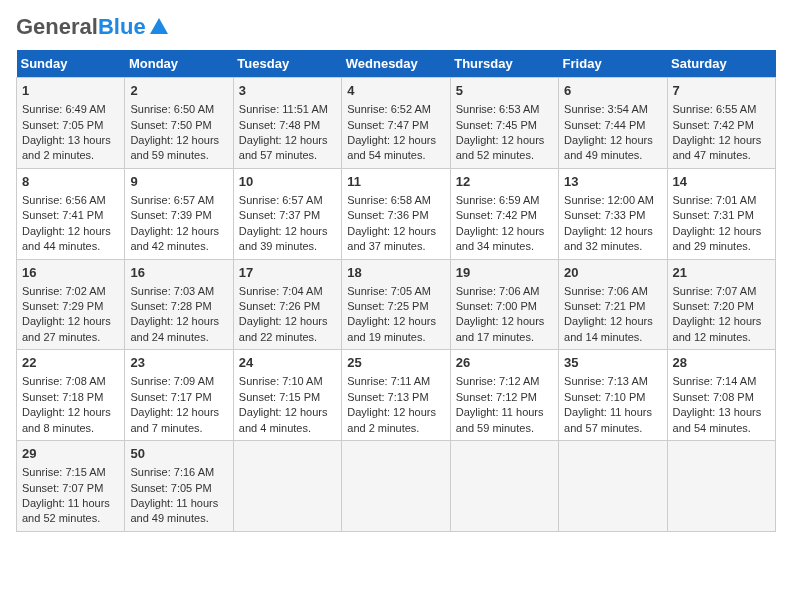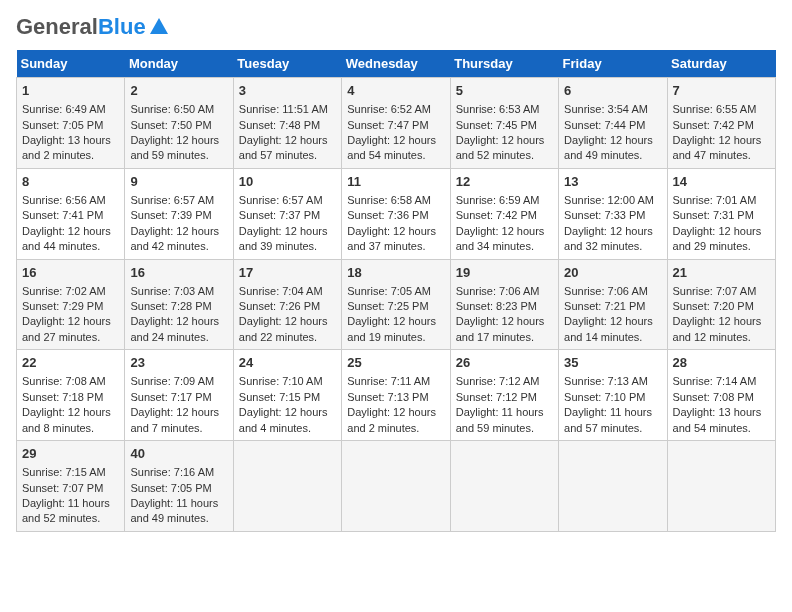--- a/index.html
+++ b/index.html
@@ -131,36 +131,36 @@
         <td><span class="day-num">11</span><span>Sunrise: 6:58 AM</span><br><span>Sunset: 7:36 PM</span><br><span>Daylight: 12 hours and 37 minutes.</span></td>
         <td><span class="day-num">12</span><span>Sunrise: 6:59 AM</span><br><span>Sunset: 7:42 PM</span><br><span>Daylight: 12 hours and 34 minutes.</span></td>
         <td><span class="day-num">13</span><span>Sunrise: 12:00 AM</span><br><span>Sunset: 7:33 PM</span><br><span>Daylight: 12 hours and 32 minutes.</span></td>
         <td><span class="day-num">14</span><span>Sunrise: 7:01 AM</span><br><span>Sunset: 7:31 PM</span><br><span>Daylight: 12 hours and 29 minutes.</span></td>
       </tr>
       <tr>
         <td><span class="day-num">16</span><span>Sunrise: 7:02 AM</span><br><span>Sunset: 7:29 PM</span><br><span>Daylight: 12 hours and 27 minutes.</span></td>
         <td><span class="day-num">16</span><span>Sunrise: 7:03 AM</span><br><span>Sunset: 7:28 PM</span><br><span>Daylight: 12 hours and 24 minutes.</span></td>
         <td><span class="day-num">17</span><span>Sunrise: 7:04 AM</span><br><span>Sunset: 7:26 PM</span><br><span>Daylight: 12 hours and 22 minutes.</span></td>
         <td><span class="day-num">18</span><span>Sunrise: 7:05 AM</span><br><span>Sunset: 7:25 PM</span><br><span>Daylight: 12 hours and 19 minutes.</span></td>
-        <td><span class="day-num">19</span><span>Sunrise: 7:06 AM</span><br><span>Sunset: 8:23 PM</span><br><span>Daylight: 12 hours and 17 minutes.</span></td>
+        <td><span class="day-num">19</span><span>Sunrise: 7:06 AM</span><br><span>Sunset: 7:00 PM</span><br><span>Daylight: 12 hours and 17 minutes.</span></td>
         <td><span class="day-num">20</span><span>Sunrise: 7:06 AM</span><br><span>Sunset: 7:21 PM</span><br><span>Daylight: 12 hours and 14 minutes.</span></td>
         <td><span class="day-num">21</span><span>Sunrise: 7:07 AM</span><br><span>Sunset: 7:20 PM</span><br><span>Daylight: 12 hours and 12 minutes.</span></td>
       </tr>
       <tr>
         <td><span class="day-num">22</span><span>Sunrise: 7:08 AM</span><br><span>Sunset: 7:18 PM</span><br><span>Daylight: 12 hours and 8 minutes.</span></td>
         <td><span class="day-num">23</span><span>Sunrise: 7:09 AM</span><br><span>Sunset: 7:17 PM</span><br><span>Daylight: 12 hours and 7 minutes.</span></td>
         <td><span class="day-num">24</span><span>Sunrise: 7:10 AM</span><br><span>Sunset: 7:15 PM</span><br><span>Daylight: 12 hours and 4 minutes.</span></td>
         <td><span class="day-num">25</span><span>Sunrise: 7:11 AM</span><br><span>Sunset: 7:13 PM</span><br><span>Daylight: 12 hours and 2 minutes.</span></td>
         <td><span class="day-num">26</span><span>Sunrise: 7:12 AM</span><br><span>Sunset: 7:12 PM</span><br><span>Daylight: 11 hours and 59 minutes.</span></td>
         <td><span class="day-num">35</span><span>Sunrise: 7:13 AM</span><br><span>Sunset: 7:10 PM</span><br><span>Daylight: 11 hours and 57 minutes.</span></td>
         <td><span class="day-num">28</span><span>Sunrise: 7:14 AM</span><br><span>Sunset: 7:08 PM</span><br><span>Daylight: 13 hours and 54 minutes.</span></td>
       </tr>
       <tr>
         <td><span class="day-num">29</span><span>Sunrise: 7:15 AM</span><br><span>Sunset: 7:07 PM</span><br><span>Daylight: 11 hours and 52 minutes.</span></td>
-        <td><span class="day-num">40</span><span>Sunrise: 7:16 AM</span><br><span>Sunset: 7:05 PM</span><br><span>Daylight: 11 hours and 49 minutes.</span></td>
+        <td><span class="day-num">50</span><span>Sunrise: 7:16 AM</span><br><span>Sunset: 7:05 PM</span><br><span>Daylight: 11 hours and 49 minutes.</span></td>
         <td class="empty-cell"></td>
         <td class="empty-cell"></td>
         <td class="empty-cell"></td>
         <td class="empty-cell"></td>
         <td class="empty-cell"></td>
       </tr>
     </tbody>
 </table>
 
 </body></html>

